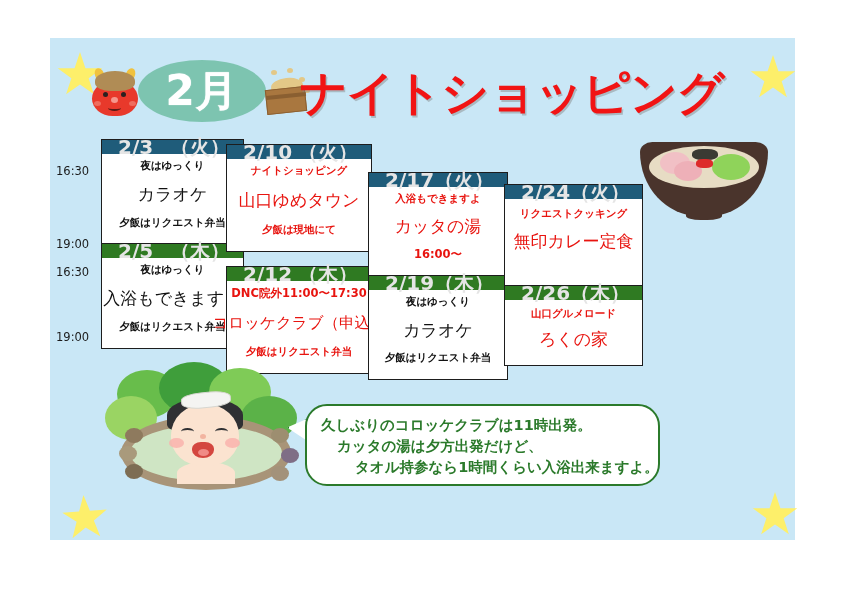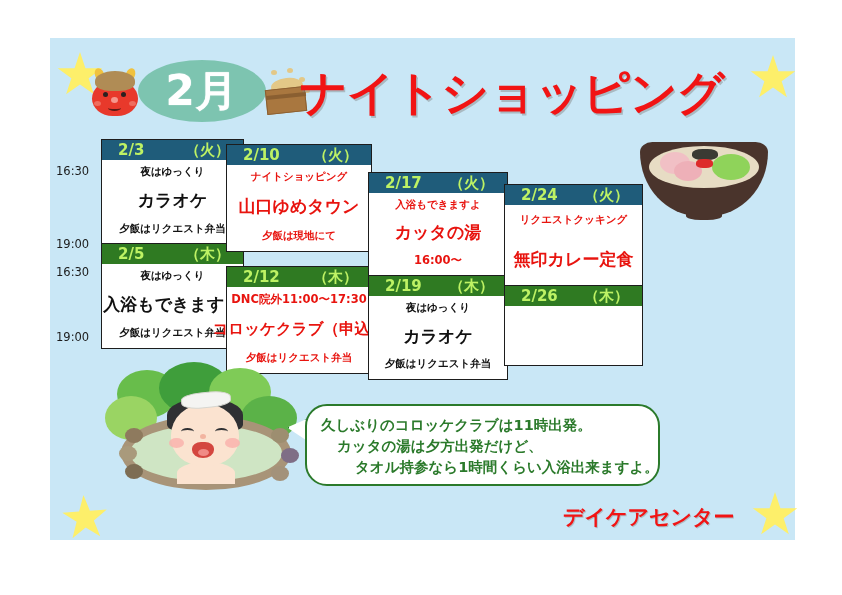--- a/index.html
+++ b/index.html
@@ -234,47 +234,47 @@
     white-space: nowrap;
   }
 
   
   .card {
     position: absolute;
     background: #ffffff;
     border: 1.6px solid #1d1d1d;
   }
   .card .hdr {
-    height: 20px;
+    height: 14px;
     display: flex;
     align-items: center;
     justify-content: space-between;
     padding: 0 13px 0 16px;
-    color: #bef264;
-    font-size: 15px;
+    color: #e5e5e5;
+    font-size: 20px;
     font-weight: bold;
   }
   .card.blue  .hdr { background: #1f5c7a; }
   .card.green .hdr { background: #2f7a22; }
   .card .body {
     position: relative;
     display: flex;
     flex-direction: column;
     align-items: center;
     justify-content: space-between;
     padding: 5px 4px 4px 4px;
   }
   .sub-top, .sub-bot {
     font-size: 10.5px;
     font-weight: bold;
     white-space: nowrap;
   }
   .main-act {
     font-size: 17px;
-    font-weight: bold;
+    font-weight: normal;
     white-space: nowrap;
     letter-spacing: 0px;
     text-align: center;
   }
   .blk { color: #111111; }
   .red { color: #e8140f; }
 </style>
 </head>
 <body>
 
@@ -401,31 +401,36 @@
       <div class="main-act blk">カラオケ</div>
       <div class="sub-bot blk">夕飯はリクエスト弁当</div>
     </div>
   </div>
 
   <div class="card blue" style="left:504px; top:184px; width:139px; height:103px;">
     <div class="hdr">
       <span>2/24</span>
       <span>（火）</span>
     </div>
-    <div class="body" style="height:77px; justify-content:flex-start; gap:21px; padding-top:8px;">
+    <div class="body" style="height:77px; justify-content:flex-start; gap:9px; padding-top:8px;">
       <div class="sub-top red">リクエストクッキング</div>
       <div class="main-act red">無印カレー定食</div>
       <div class="sub-bot red"></div>
     </div>
   </div>
 
   <div class="card green" style="left:504px; top:285px; width:139px; height:81px;">
     <div class="hdr">
       <span>2/26</span>
       <span>（木）</span>
+    </div>
+    <div class="body" style="height:56px; justify-content:flex-start; gap:7px; padding-top:7px;">
+      <div class="sub-top red">山口グルメロード</div>
+      <div class="main-act red">ろくの家</div>
+      <div class="sub-bot red"></div>
     </div>
   </div>
 
   <div id="onsen">
     <div class="foliage f1"></div>
     <div class="foliage f2"></div>
     <div class="foliage f3"></div>
     <div class="foliage f4"></div>
     <div class="foliage f5"></div>
     <div class="pool"></div>
@@ -448,15 +453,14 @@
     <div class="tongue"></div>
   </div>
 
   <div id="bubble-tail"></div>
   <div id="bubble">
     <div class="line">久しぶりのコロッケクラブは11時出発。</div>
     <div class="line i1">カッタの湯は夕方出発だけど、</div>
     <div class="line i2">タオル持参なら1時間くらい入浴出来ますよ。</div>
   </div>
 
-  <div id="footer-text">デイケアセンター</div>
 
 </div>
 
 </body></html>

